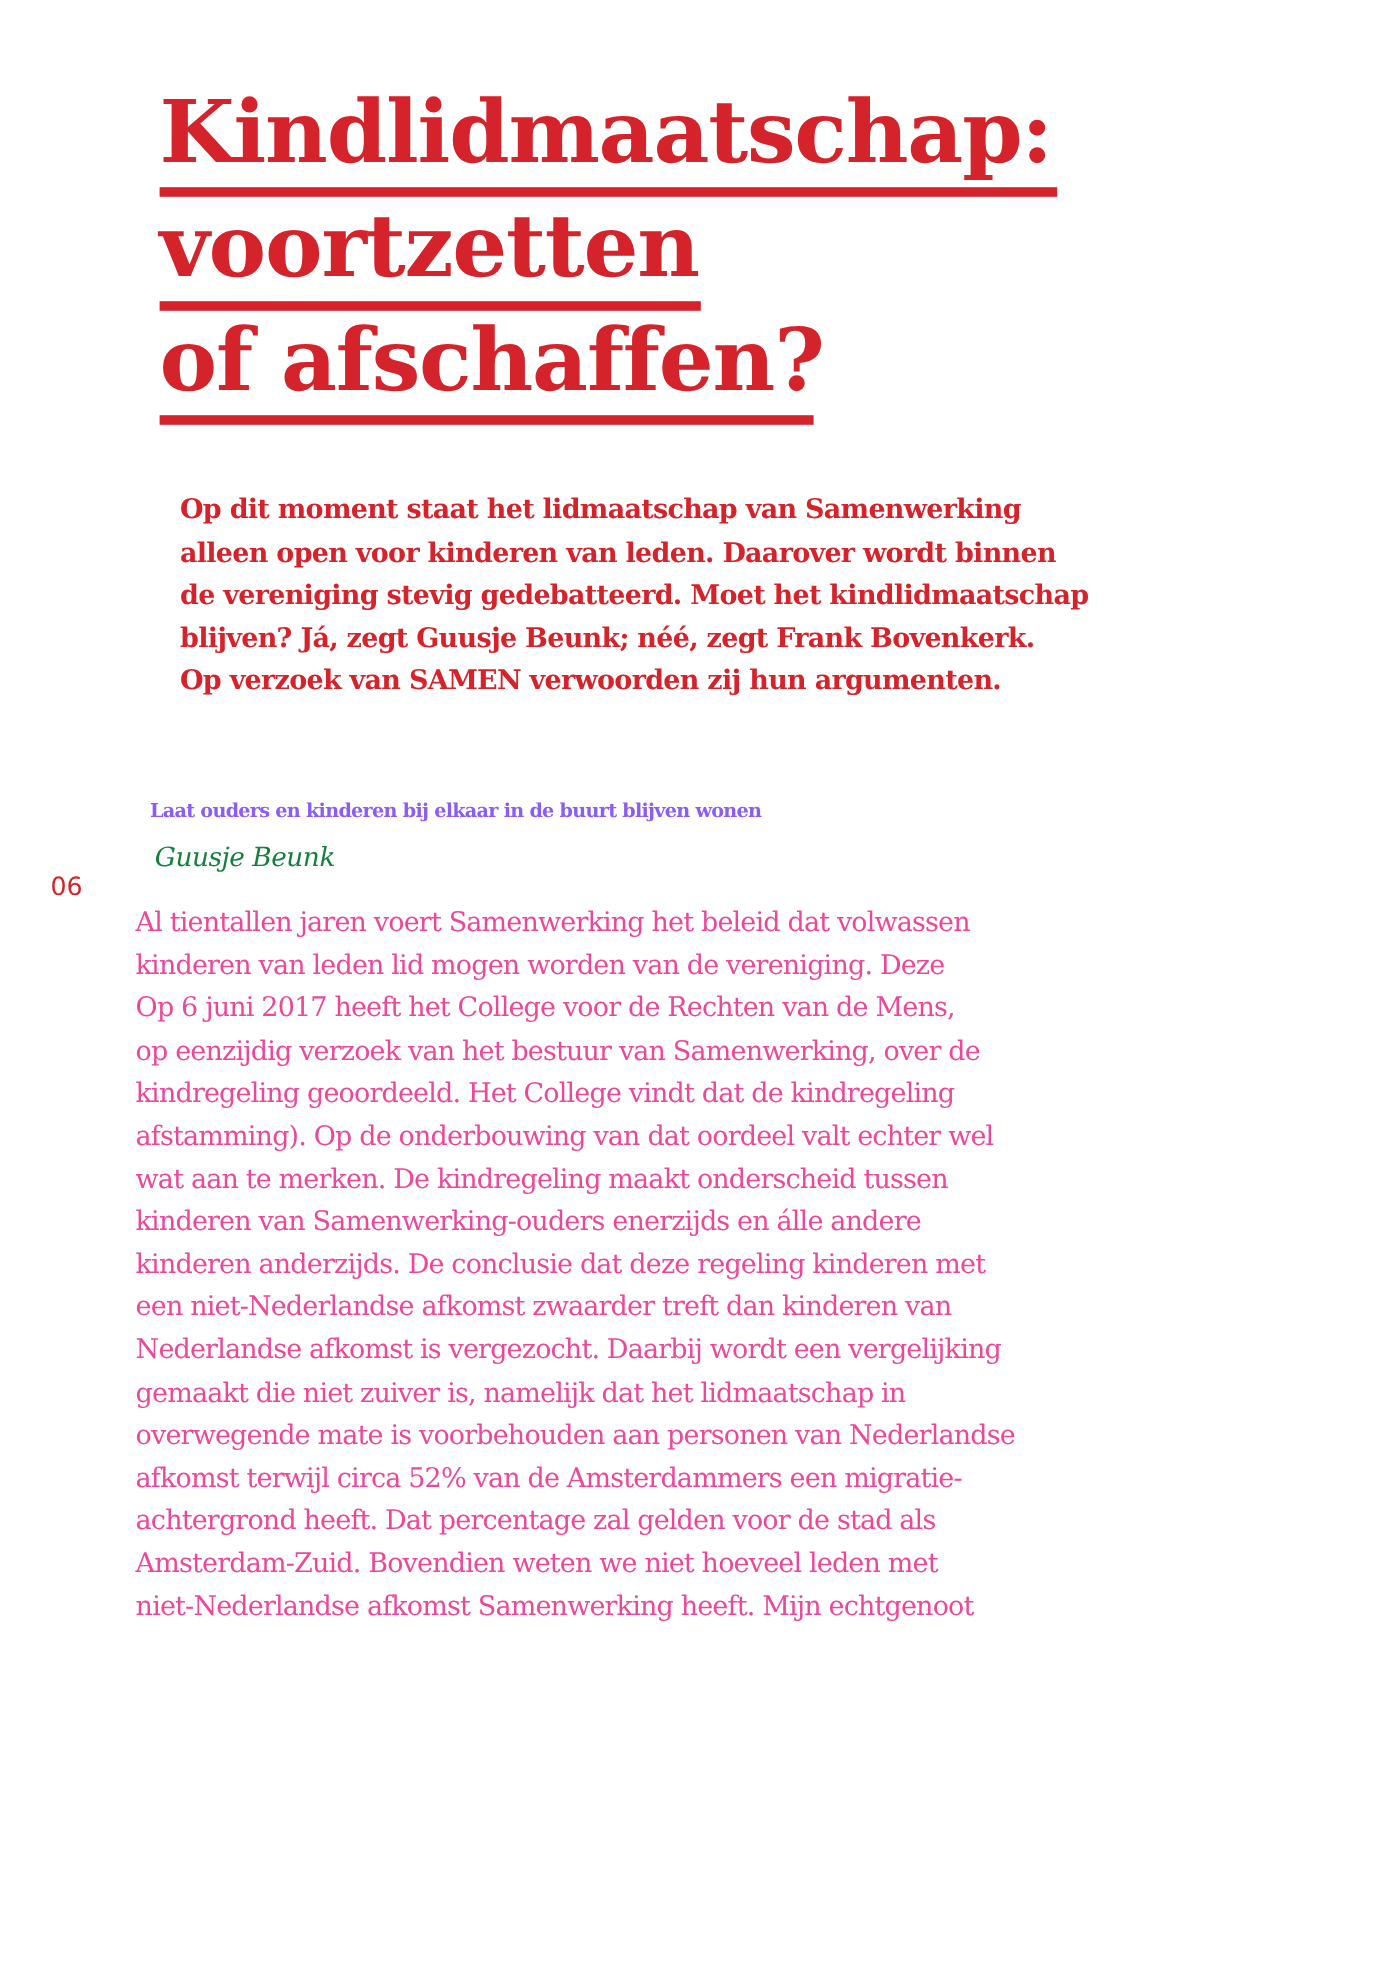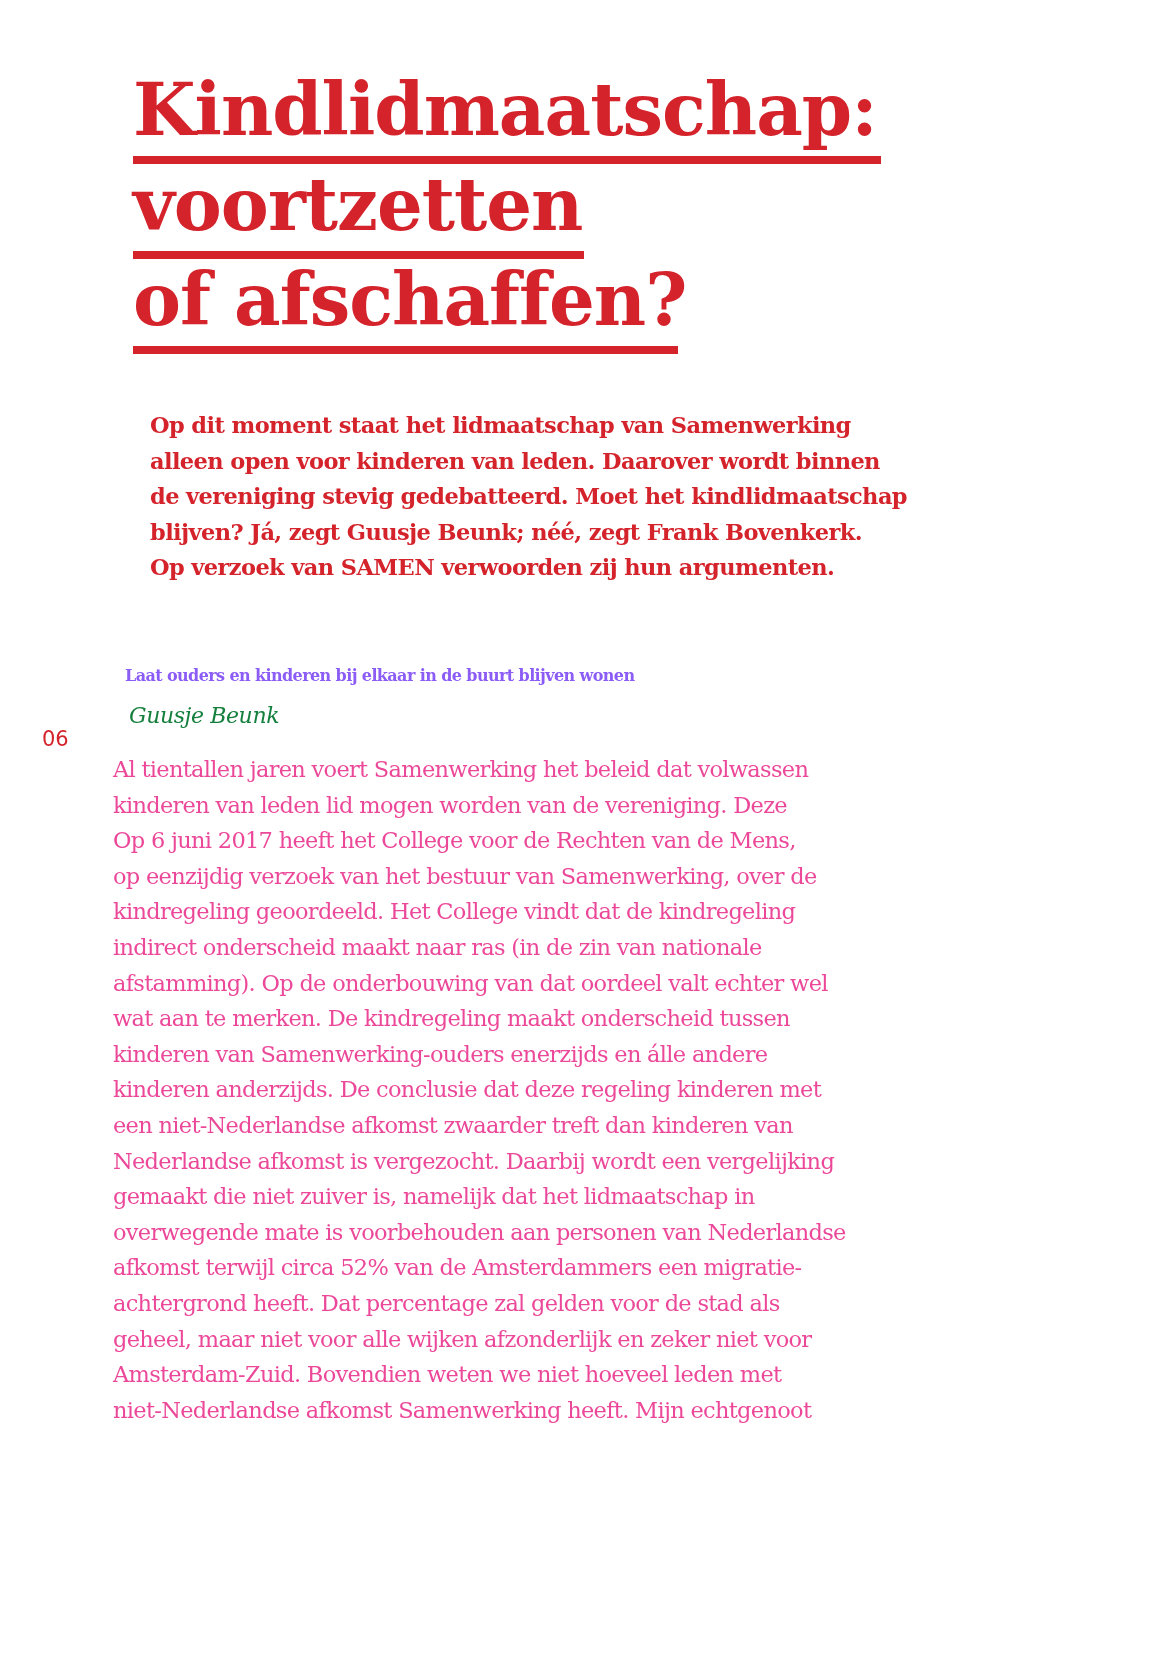--- a/index.html
+++ b/index.html
@@ -140,27 +140,25 @@
 <p class="author">Guusje Beunk</p>
 
 <div class="page-number">06</div>
 
 <p class="body-text">
   <span>Al tientallen jaren voert Samenwerking het beleid dat volwassen</span>
   <span>kinderen van leden lid mogen worden van de vereniging. Deze</span>
   <span>Op 6 juni 2017 heeft het College voor de Rechten van de Mens,</span>
   <span>op eenzijdig verzoek van het bestuur van Samenwerking, over de</span>
   <span>kindregeling geoordeeld. Het College vindt dat de kindregeling</span>
-  <span>indirect onderscheid maakt naar ras (in de zin van nationale</span>
   <span>afstamming). Op de onderbouwing van dat oordeel valt echter wel</span>
   <span>wat aan te merken. De kindregeling maakt onderscheid tussen</span>
   <span>kinderen van Samenwerking-ouders enerzijds en álle andere</span>
   <span>kinderen anderzijds. De conclusie dat deze regeling kinderen met</span>
   <span>een niet-Nederlandse afkomst zwaarder treft dan kinderen van</span>
   <span>Nederlandse afkomst is vergezocht. Daarbij wordt een vergelijking</span>
   <span>gemaakt die niet zuiver is, namelijk dat het lidmaatschap in</span>
   <span>overwegende mate is voorbehouden aan personen van Nederlandse</span>
   <span>afkomst terwijl circa 52% van de Amsterdammers een migratie-</span>
   <span>achtergrond heeft. Dat percentage zal gelden voor de stad als</span>
-  <span>geheel, maar niet voor alle wijken afzonderlijk en zeker niet voor</span>
   <span>Amsterdam-Zuid. Bovendien weten we niet hoeveel leden met</span>
   <span>niet-Nederlandse afkomst Samenwerking heeft. Mijn echtgenoot</span>
 </p>
 
 </body></html>

